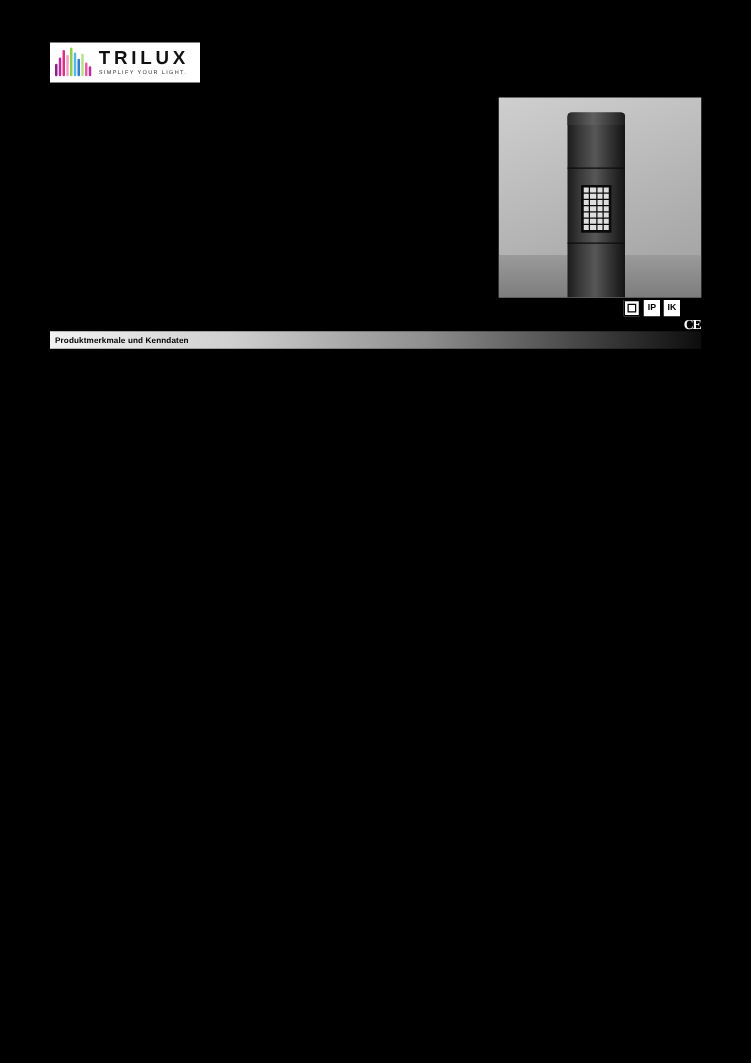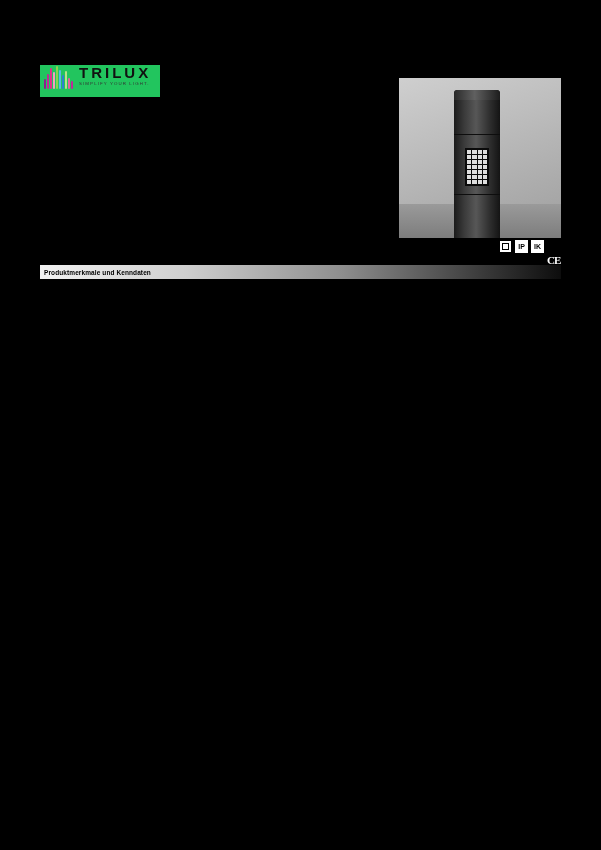--- a/index.html
+++ b/index.html
@@ -25,24 +25,24 @@
     background: #000000;
   }
 
   
   .logo-box {
     position: absolute;
     left: 40px;
     top: 34px;
     width: 120px;
     height: 32px;
-    background: #22c55e;
+    background: #ffffff;
     box-sizing: border-box;
     display: flex;
-    margin-top: 31px;
+    align-items: center;
   }
   .logo-mark {
     position: relative;
     width: 32px;
     height: 26px;
     margin-left: 3px;
     flex: 0 0 auto;
     overflow: hidden;
   }
   .logo-mark span {

